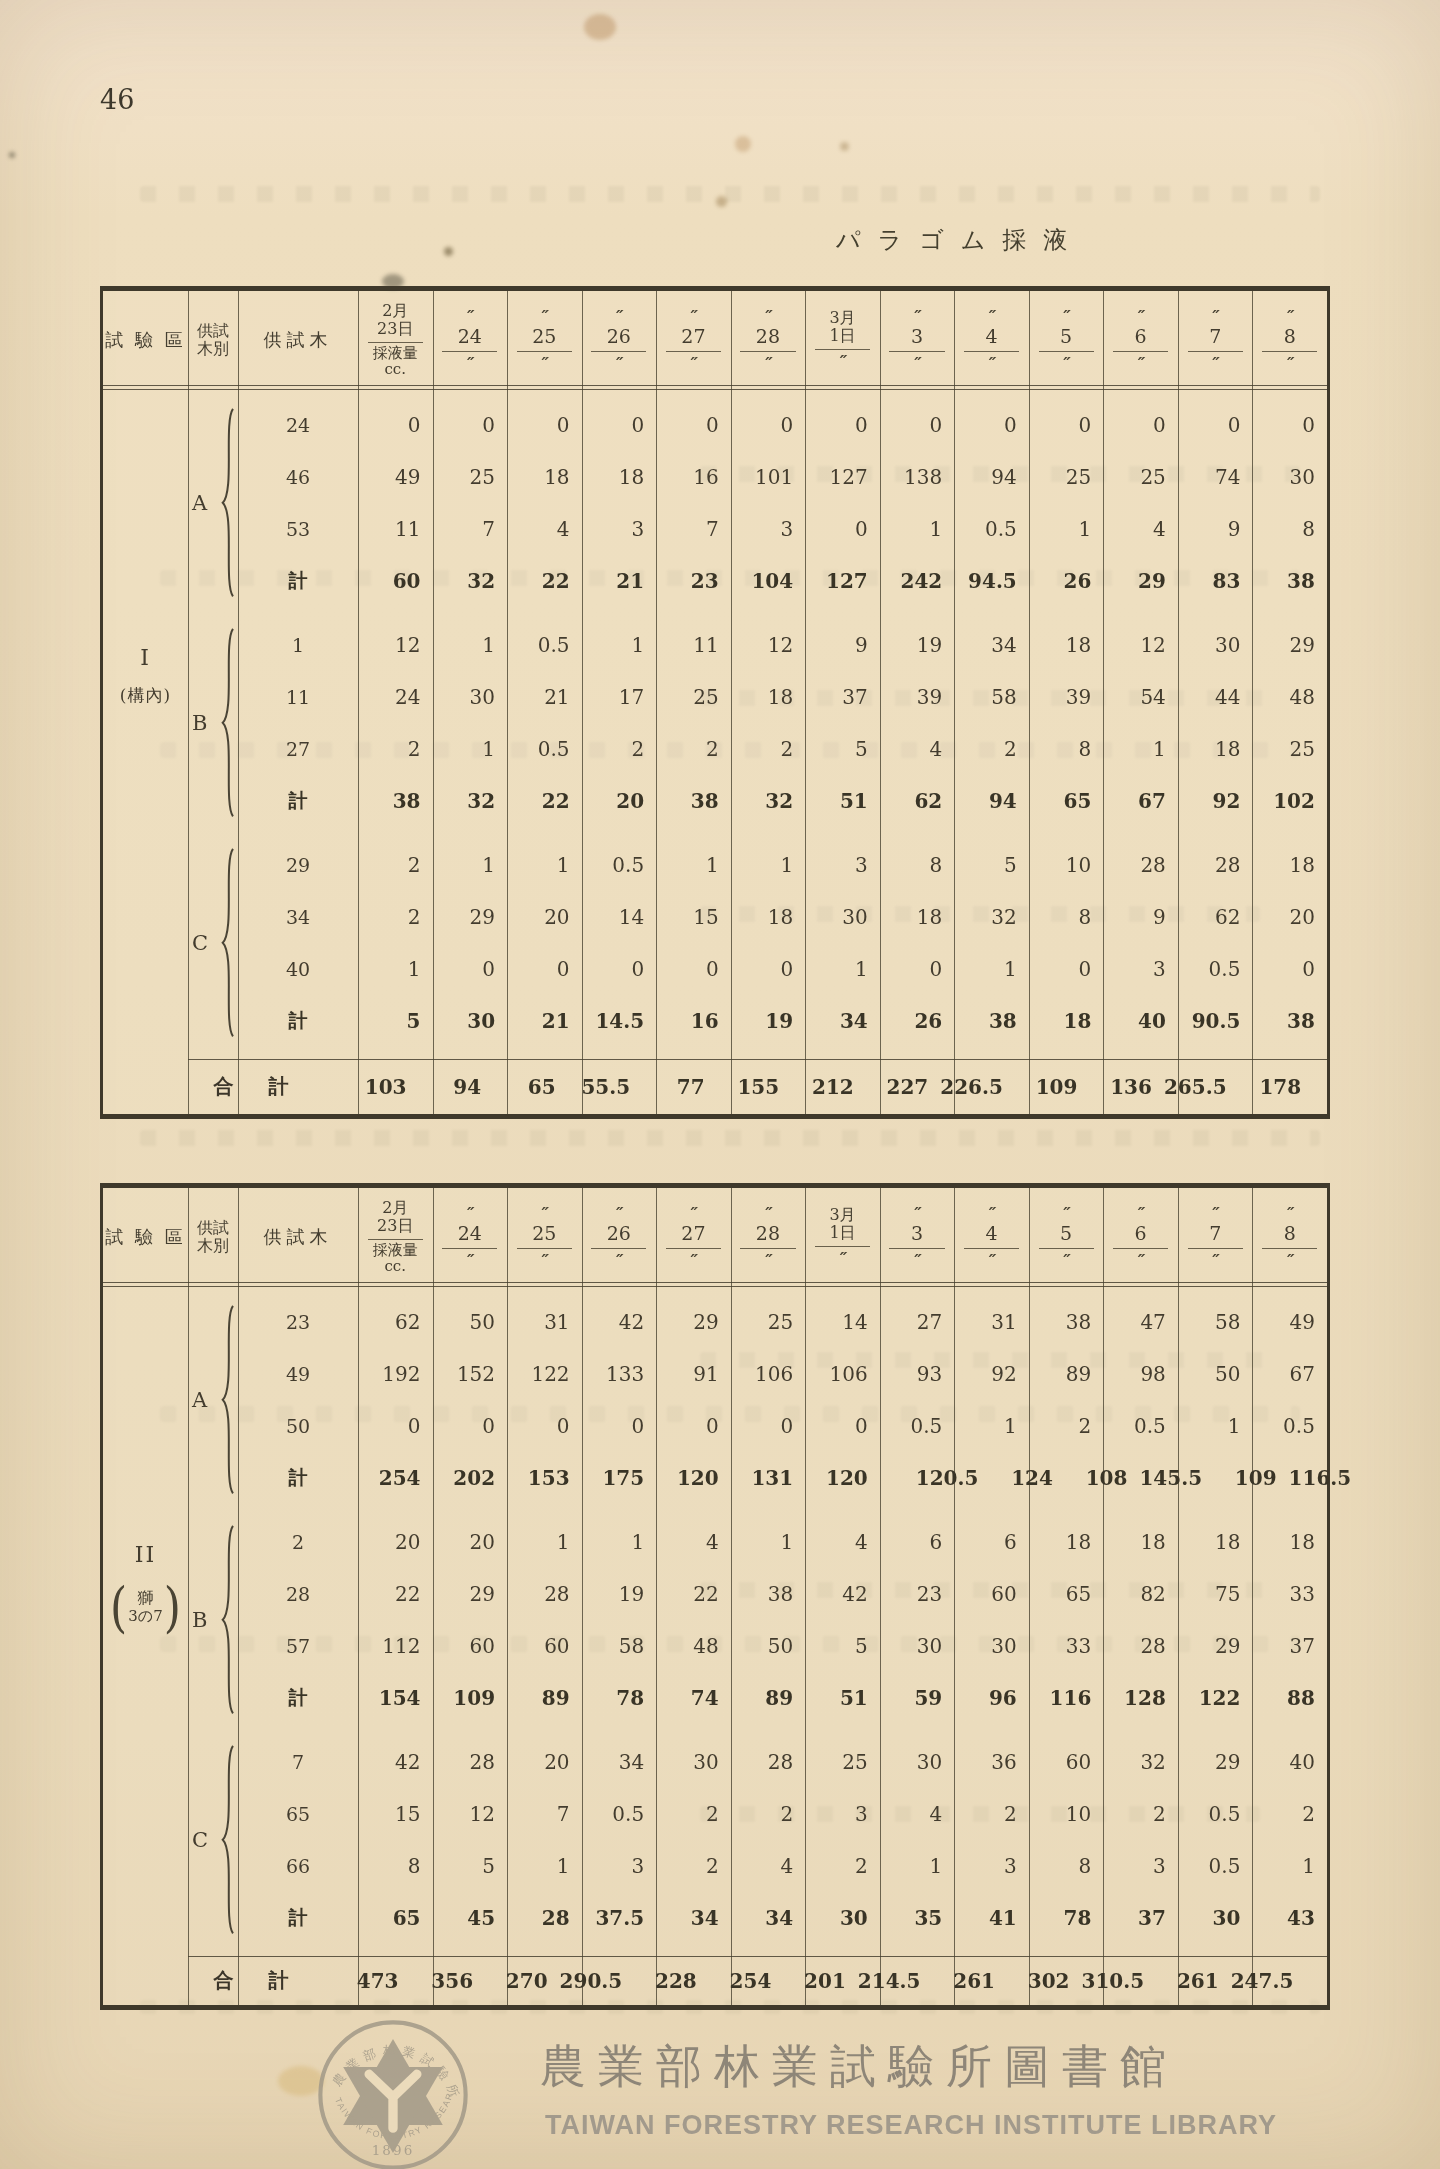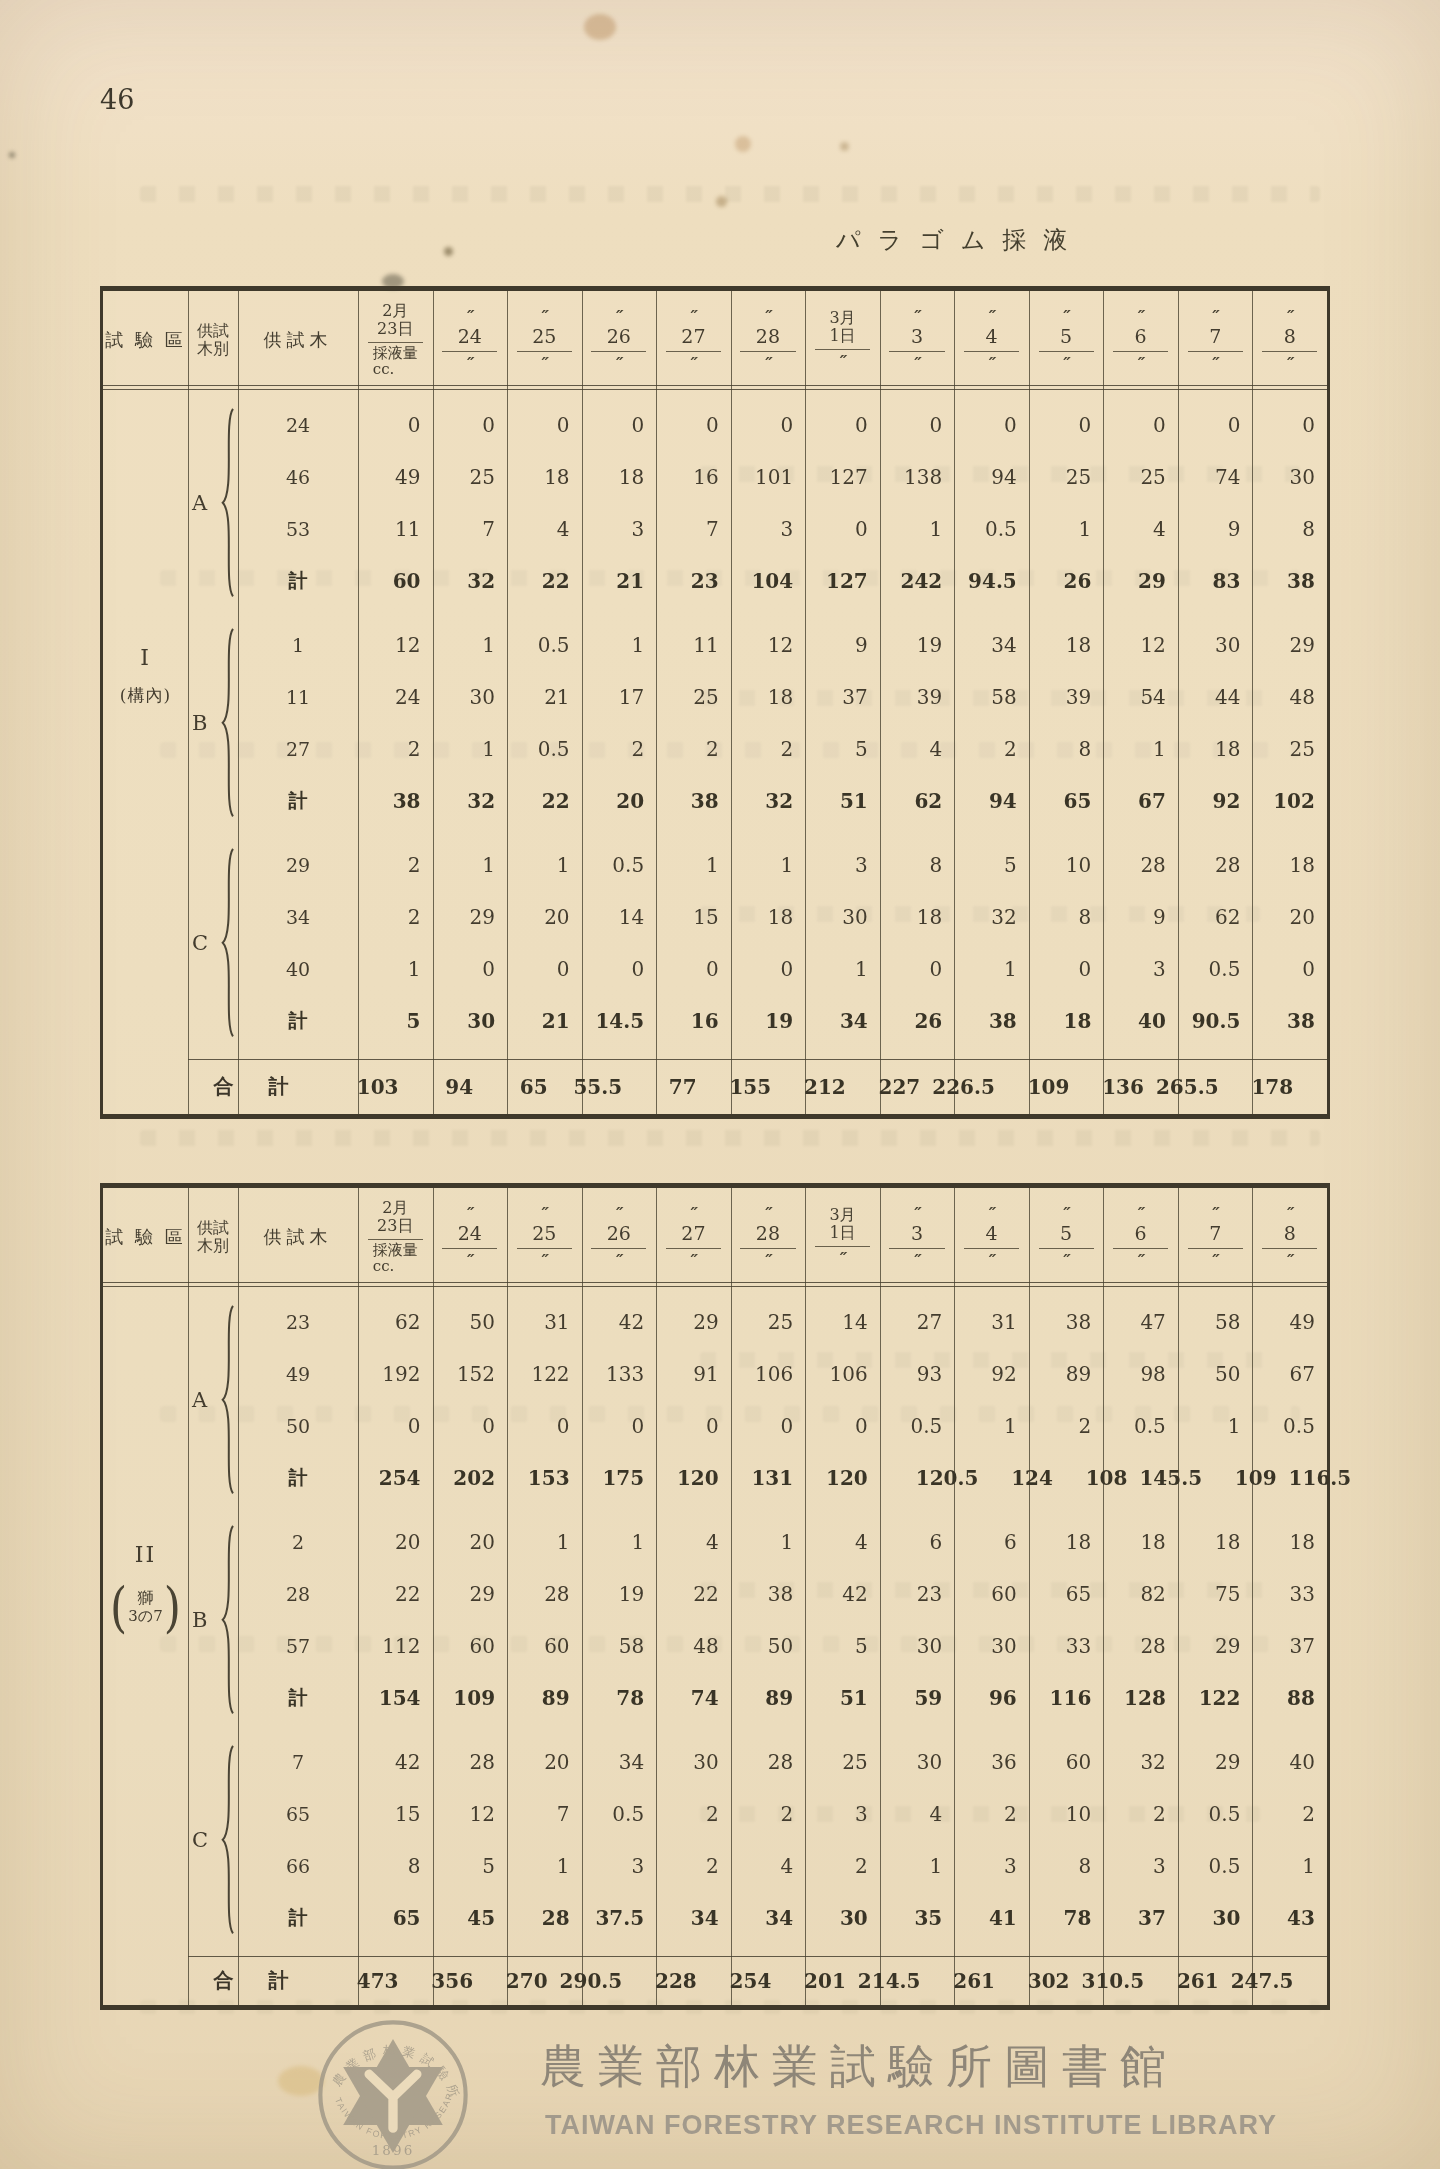--- a/index.html
+++ b/index.html
@@ -11,21 +11,21 @@
     box-shadow:inset 0 0 120px rgba(120,95,50,.18);
   }
   .page-number{position:absolute;left:100px;top:84px;font-size:27px;color:#3d382c;}
   .doc-title{position:absolute;left:836px;top:224px;font-size:24px;letter-spacing:17px;color:#45402f;white-space:nowrap;}
   .dtable{position:absolute;left:100px;width:1224px;border:3px solid #3f392b;border-top-width:5px;border-bottom-width:5px;background:rgba(255,250,235,.06);}
   .t1{top:286px;}
   .t2{top:1183px;}
   .vline{position:absolute;top:0;bottom:0;width:1px;background:rgba(72,65,48,.78);}
   .hline{position:absolute;height:1px;background:rgba(72,65,48,.85);left:0;right:0;}
   .thead{position:absolute;top:0;left:0;right:0;height:98px;}
-  .hcell{position:absolute;top:0;height:98px;display:flex;flex-direction:column;align-items:center;justify-content:center;line-height:1.15;}
+  .hcell{position:absolute;top:0;height:98px;display:flex;flex-direction:column;align-items:center;justify-content:center;text-align:center;line-height:1.15;}
   .hcell .cjk{font-size:18px;color:#443e30;}
   .hcell .daynum{font-size:19px;}
   .hdiv{width:74%;border-top:1px solid rgba(72,65,48,.8);margin:3px auto 2px auto;}
   .ditto{font-style:italic;font-weight:600;font-size:17px;letter-spacing:-2px;color:#4a4434;}
   .volcell{font-size:15px;line-height:1.12;}
   .tbody{position:absolute;left:0;right:0;top:98px;}
   .grp{margin-bottom:12px;}
   .drow{display:flex;align-items:center;}
   .sp1{flex:0 0 85px;}
   .sp2{flex:0 0 50px;}
@@ -436,21 +436,21 @@
           <path d="M19 1 C9 6 15 28 12 40 C10.5 46 7 49 4 50 C7 51 10.5 54 12 60 C15 72 9 94 19 99" fill="none" stroke="#4a4435" stroke-width="2" vector-effect="non-scaling-stroke"></path>
         </svg>
       </div>
       <div class="arealabel" style="top: 354.24px;">
         <div class="num">I</div>
         <div class="nm">(構內)</div>
       </div>
       <div class="hline" style="top: 768px; left: 85px;"></div>
       <div class="gtotal" style="top: 768px; height: 55px;">
         <div class="gtlabel">合 計</div>
-        <div class="vcell bold" style="flex: 0 0 74.54px;">103</div>
+        <div class="vcell bold" style="flex: 0 0 74.54px; margin-left: 8px;">103</div>
         <div class="vcell bold" style="flex: 0 0 74.54px;">94</div>
         <div class="vcell bold" style="flex: 0 0 74.54px;">65</div>
         <div class="vcell bold" style="flex: 0 0 74.54px;">55.5</div>
         <div class="vcell bold" style="flex: 0 0 74.54px;">77</div>
         <div class="vcell bold" style="flex: 0 0 74.54px;">155</div>
         <div class="vcell bold" style="flex: 0 0 74.54px;">212</div>
         <div class="vcell bold" style="flex: 0 0 74.54px;">227</div>
         <div class="vcell bold" style="flex: 0 0 74.54px;">226.5</div>
         <div class="vcell bold" style="flex: 0 0 74.54px;">109</div>
         <div class="vcell bold" style="flex: 0 0 74.54px;">136</div>

